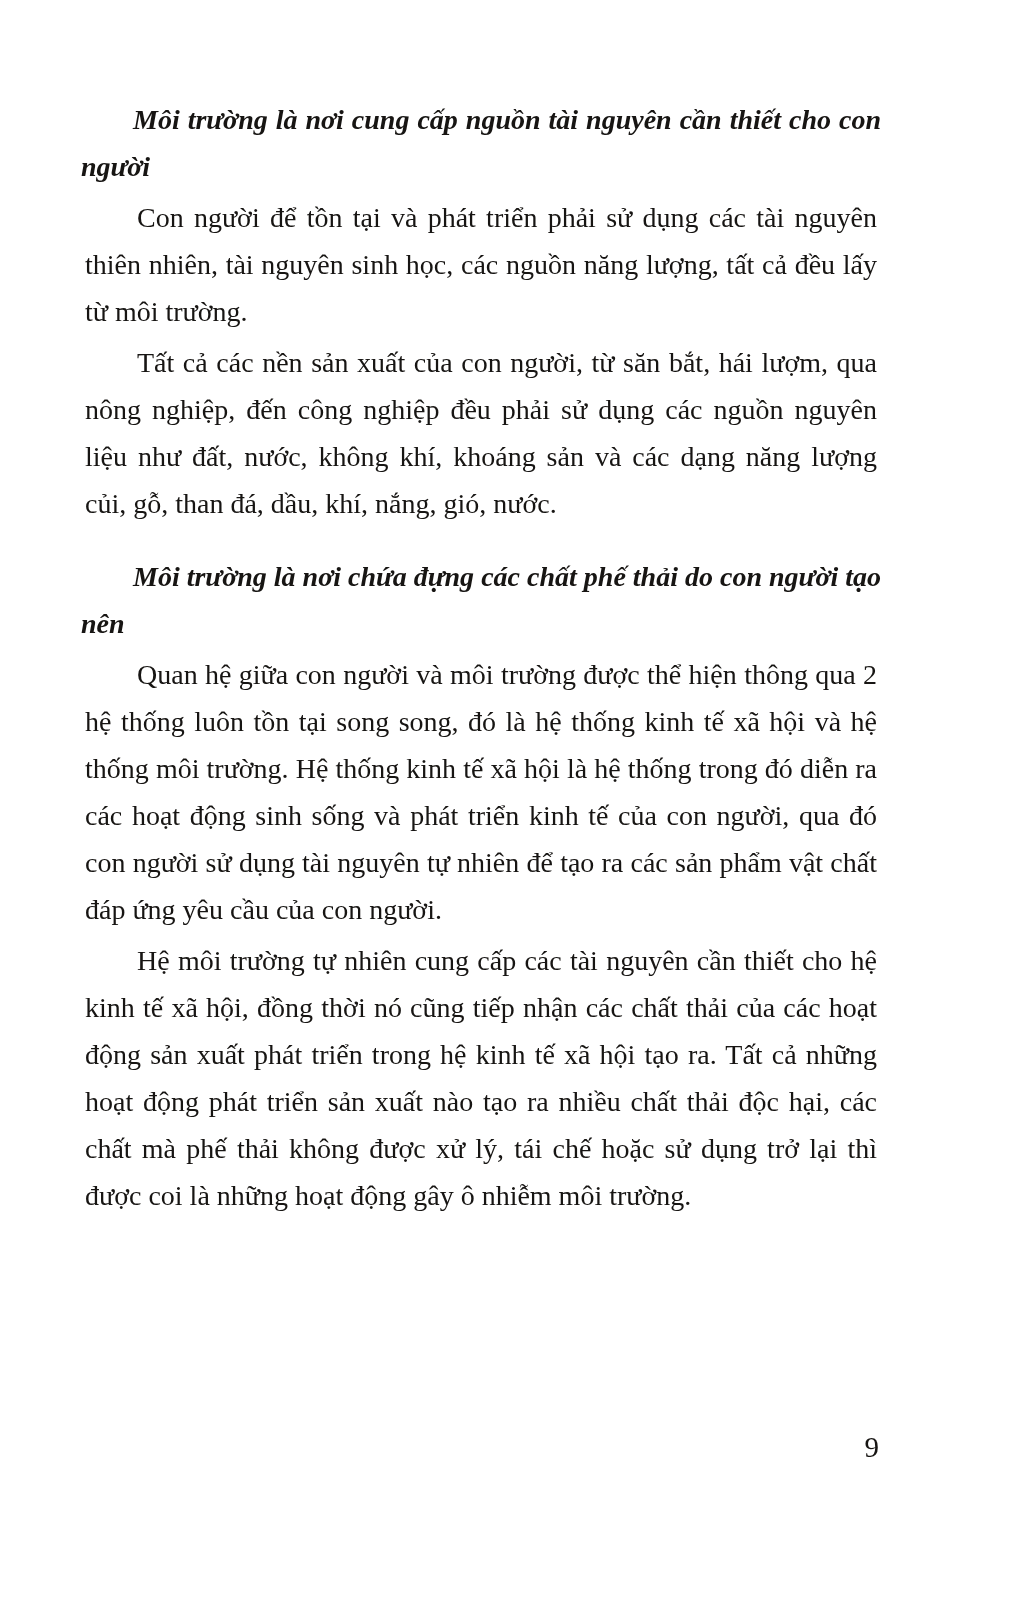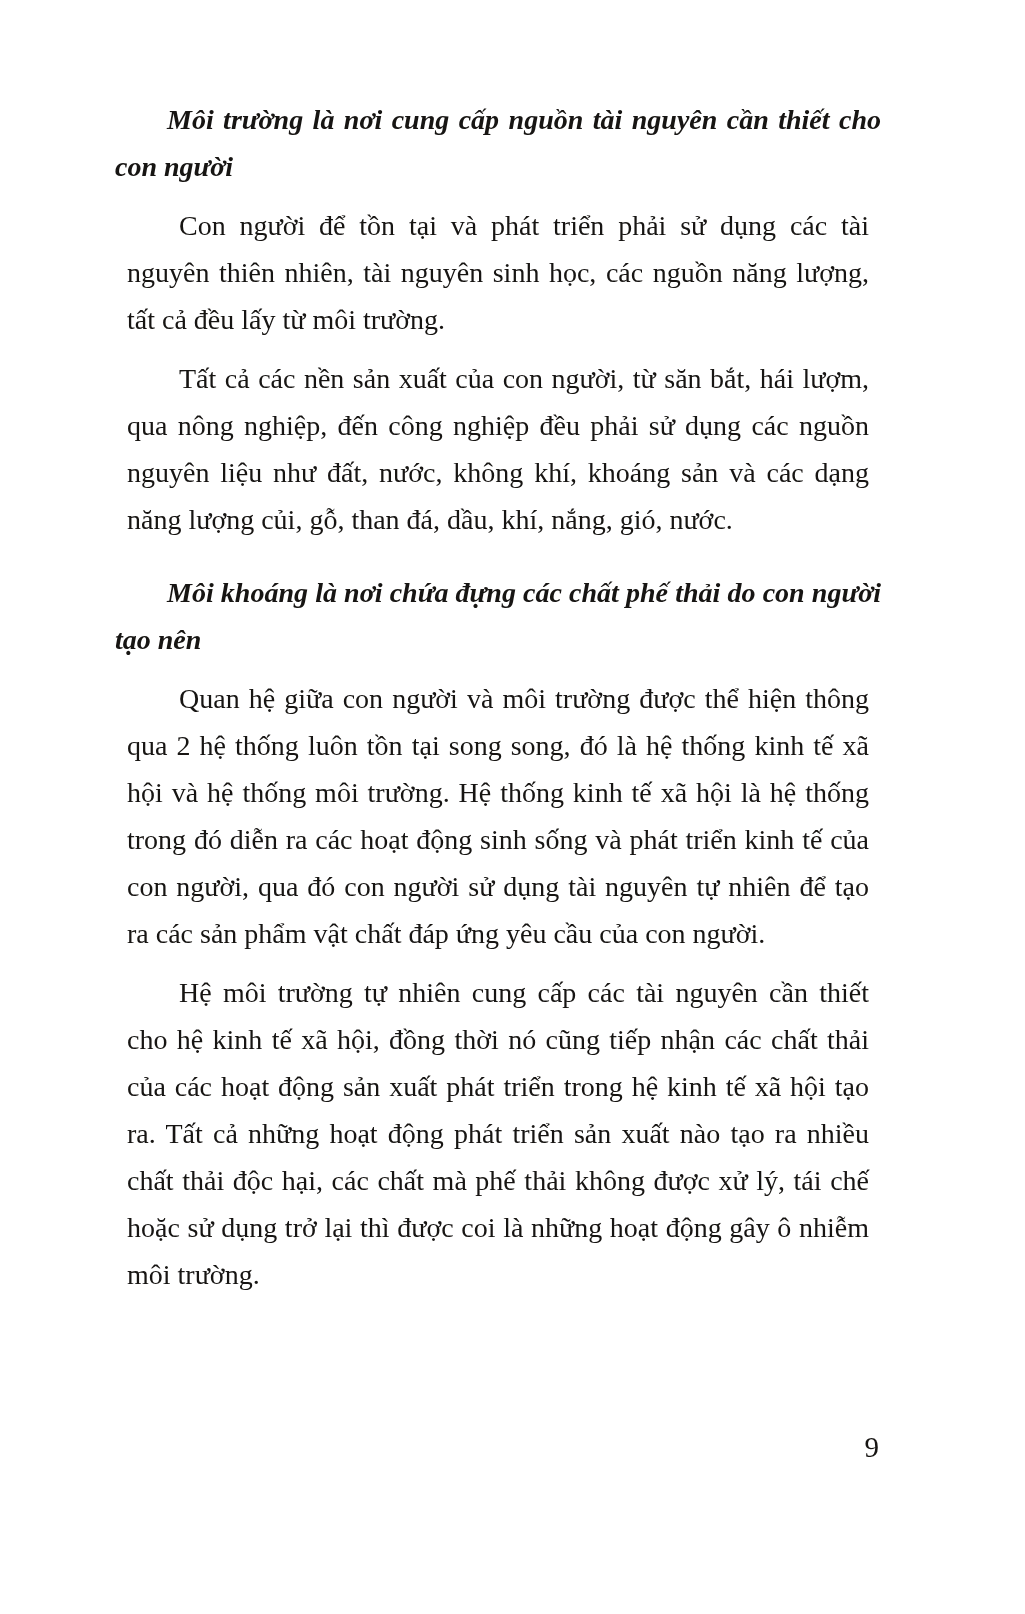--- a/index.html
+++ b/index.html
@@ -10,33 +10,33 @@
   body {
     width: 1025px;
     height: 1614px;
     overflow: hidden;
   }
   .page {
     position: relative;
     box-sizing: border-box;
     width: 1025px;
     height: 1614px;
-    padding: 96px 144px 0 115px;
+    padding: 96px 144px 0 81px;
     background: #ffffff;
     font-family: "Liberation Serif", serif;
     color: #171513;
   }
   .content {
     font-size: 28px;
     line-height: 47px;
     text-align: justify;
     text-justify: inter-word;
   }
   .para {
-    margin: 12px;
+    margin: 4px;
     text-indent: 52px;
   }
   .heading {
     margin: 26px 0 0 0;
     font-size: 28px;
     line-height: 47px;
     font-weight: bold;
     font-style: italic;
     text-indent: 52px;
     text-align: justify;
@@ -54,18 +54,18 @@
   }
 </style>
 </head>
 <body>
 
 <main class="page">
   <div class="content">
     <h2 class="heading">Môi trường là nơi cung cấp nguồn tài nguyên cần thiết cho con người</h2>
     <p class="para">Con người để tồn tại và phát triển phải sử dụng các tài nguyên thiên nhiên, tài nguyên sinh học, các nguồn năng lượng, tất cả đều lấy từ môi trường.</p>
     <p class="para">Tất cả các nền sản xuất của con người, từ săn bắt, hái lượm, qua nông nghiệp, đến công nghiệp đều phải sử dụng các nguồn nguyên liệu như đất, nước, không khí, khoáng sản và các dạng năng lượng củi, gỗ, than đá, dầu, khí, nắng, gió, nước.</p>
-    <h2 class="heading">Môi khoáng là nơi chứa đựng các chất phế thải do con người tạo nên</h2>
+    <h2 class="heading">Môi trường là nơi chứa đựng các chất phế thải do con người tạo nên</h2>
     <p class="para">Quan hệ giữa con người và môi trường được thể hiện thông qua 2 hệ thống luôn tồn tại song song, đó là hệ thống kinh tế xã hội và hệ thống môi trường. Hệ thống kinh tế xã hội là hệ thống trong đó diễn ra các hoạt động sinh sống và phát triển kinh tế của con người, qua đó con người sử dụng tài nguyên tự nhiên để tạo ra các sản phẩm vật chất đáp ứng yêu cầu của con người.</p>
     <p class="para">Hệ môi trường tự nhiên cung cấp các tài nguyên cần thiết cho hệ kinh tế xã hội, đồng thời nó cũng tiếp nhận các chất thải của các hoạt động sản xuất phát triển trong hệ kinh tế xã hội tạo ra. Tất cả những hoạt động phát triển sản xuất nào tạo ra nhiều chất thải độc hại, các chất mà phế thải không được xử lý, tái chế hoặc sử dụng trở lại thì được coi là những hoạt động gây ô nhiễm môi trường.</p>
   </div>
   <div class="page-number">9</div>
 </main>
 
 </body></html>

